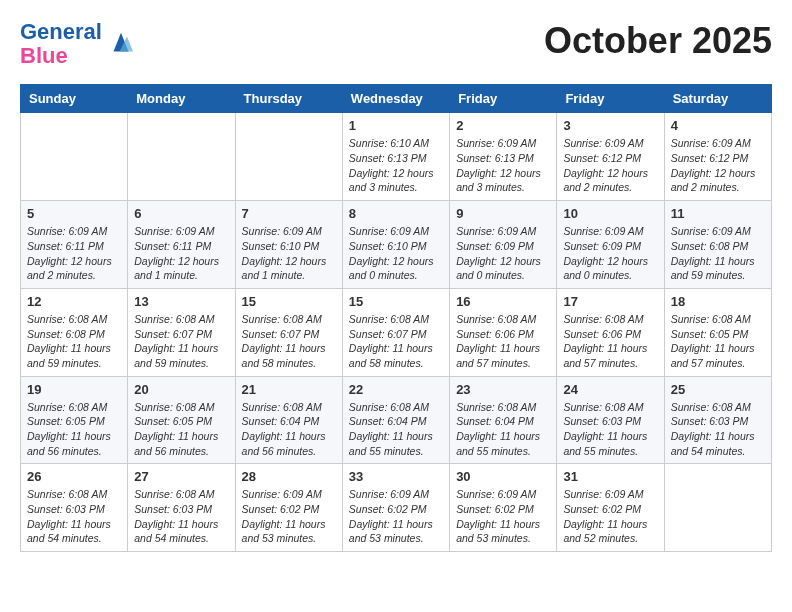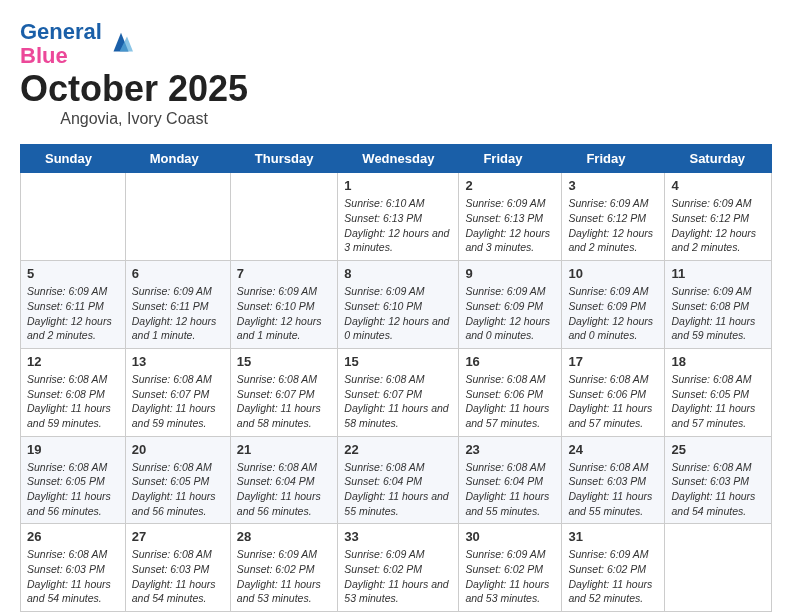--- a/index.html
+++ b/index.html
@@ -8,62 +8,61 @@
       background: #fff;
       width: 792px;
       min-height: 612px;
       padding: 20px;
     }
     .header {
       display: flex;
       justify-content: space-between;
       align-items: flex-start;
       margin-bottom: 16px;
-      flex-direction: column;
     }
     .logo {
       display: flex;
       align-items: center;
     }
     .logo-text {
       font-size: 22px;
       font-weight: bold;
       color: #333;
       line-height: 1.1;
     }
     .logo-text span {
       color: #1a5fa8;
     }
     .logo-icon {
       width: 30px;
       height: 30px;
       margin-left: 4px;
     }
     .title-block {
-      text-align: center;
+      text-align: left;
     }
     .month-title {
       font-size: 36px;
       font-weight: bold;
       color: #222;
     }
     .subtitle {
       font-size: 16px;
       color: #444;
     }
     .calendar {
       width: 100%;
       border-collapse: collapse;
       border: 1px solid #ccc;
     }
     .calendar th {
       background: #1a5fa8;
       color: #fff;
       text-align: left;
-      padding: 6px 24px;
+      padding: 6px 8px;
       font-size: 13px;
       border: 1px solid #1a5fa8;
     }
     .calendar td {
       vertical-align: top;
       border: 1px solid #ccc;
       padding: 5px 6px;
       width: 107px;
       min-height: 80px;
       font-size: 11px;
@@ -103,21 +102,20 @@
         <span style="color:#ec4899;">Blue</span>
       </div>
     </div>
     <svg class="logo-icon" viewBox="0 0 40 40">
       <polygon points="10,30 20,5 30,30" fill="#1a5fa8"></polygon>
       <polygon points="18,30 28,10 36,30" fill="#5aacdc" opacity="0.7"></polygon>
     </svg>
   </div>
   <div class="title-block">
     <div class="month-title">October 2025</div>
-    <div class="subtitle">Angovia, Ivory Coast</div>
   </div>
 </div>
 
 <table class="calendar">
   <thead>
     <tr>
     <th>Sunday</th>
         <th>Monday</th>
         <th>Thursday</th>
         <th>Wednesday</th>

